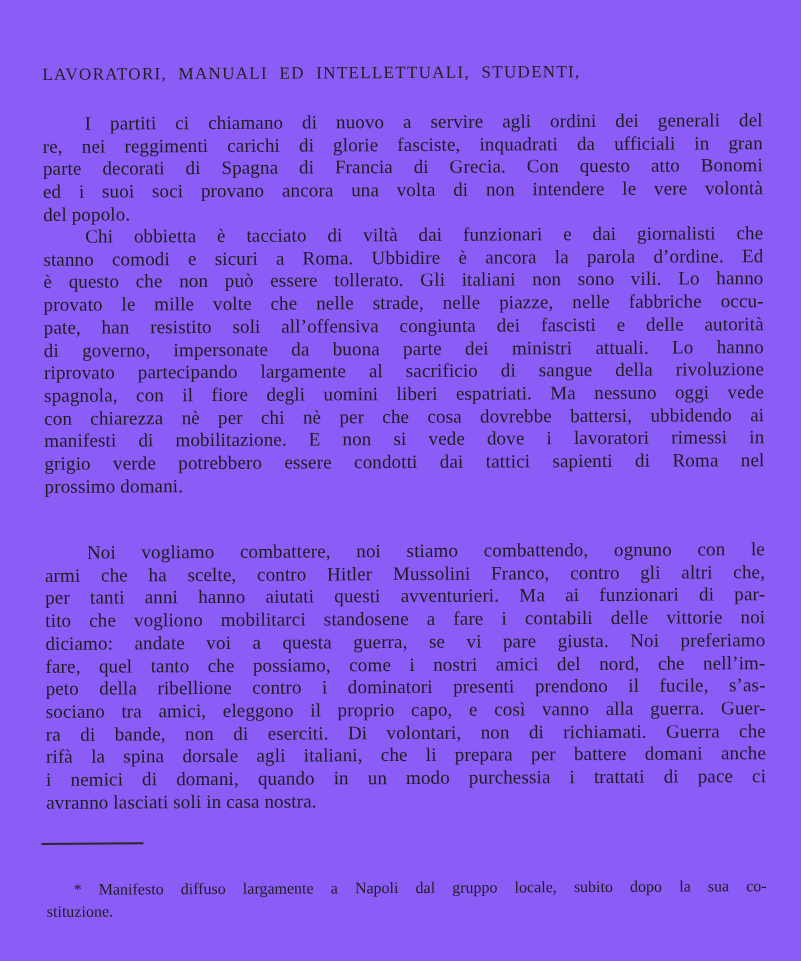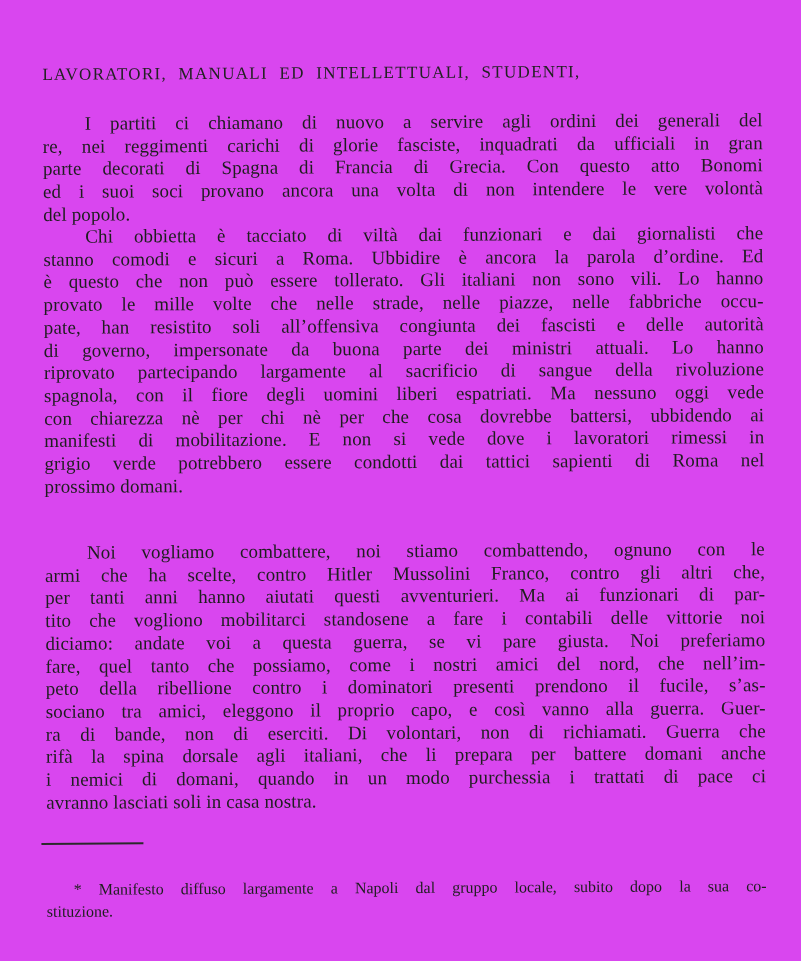--- a/index.html
+++ b/index.html
@@ -4,21 +4,21 @@
 <style>
   html, body {
     margin: 0;
     padding: 0;
     background: #ffffff;
   }
   .page {
     position: relative;
     width: 801px;
     height: 961px;
-    background: #d946ef;
+    background: #8b5cf6;
     overflow: hidden;
     color: #1e1e1e;
     font-family: "Liberation Serif", "DejaVu Serif", serif;
   }
   .content {
     position: absolute;
     left: 42px;
     top: 0;
     width: 720px;
     transform: rotate(-0.3deg);

